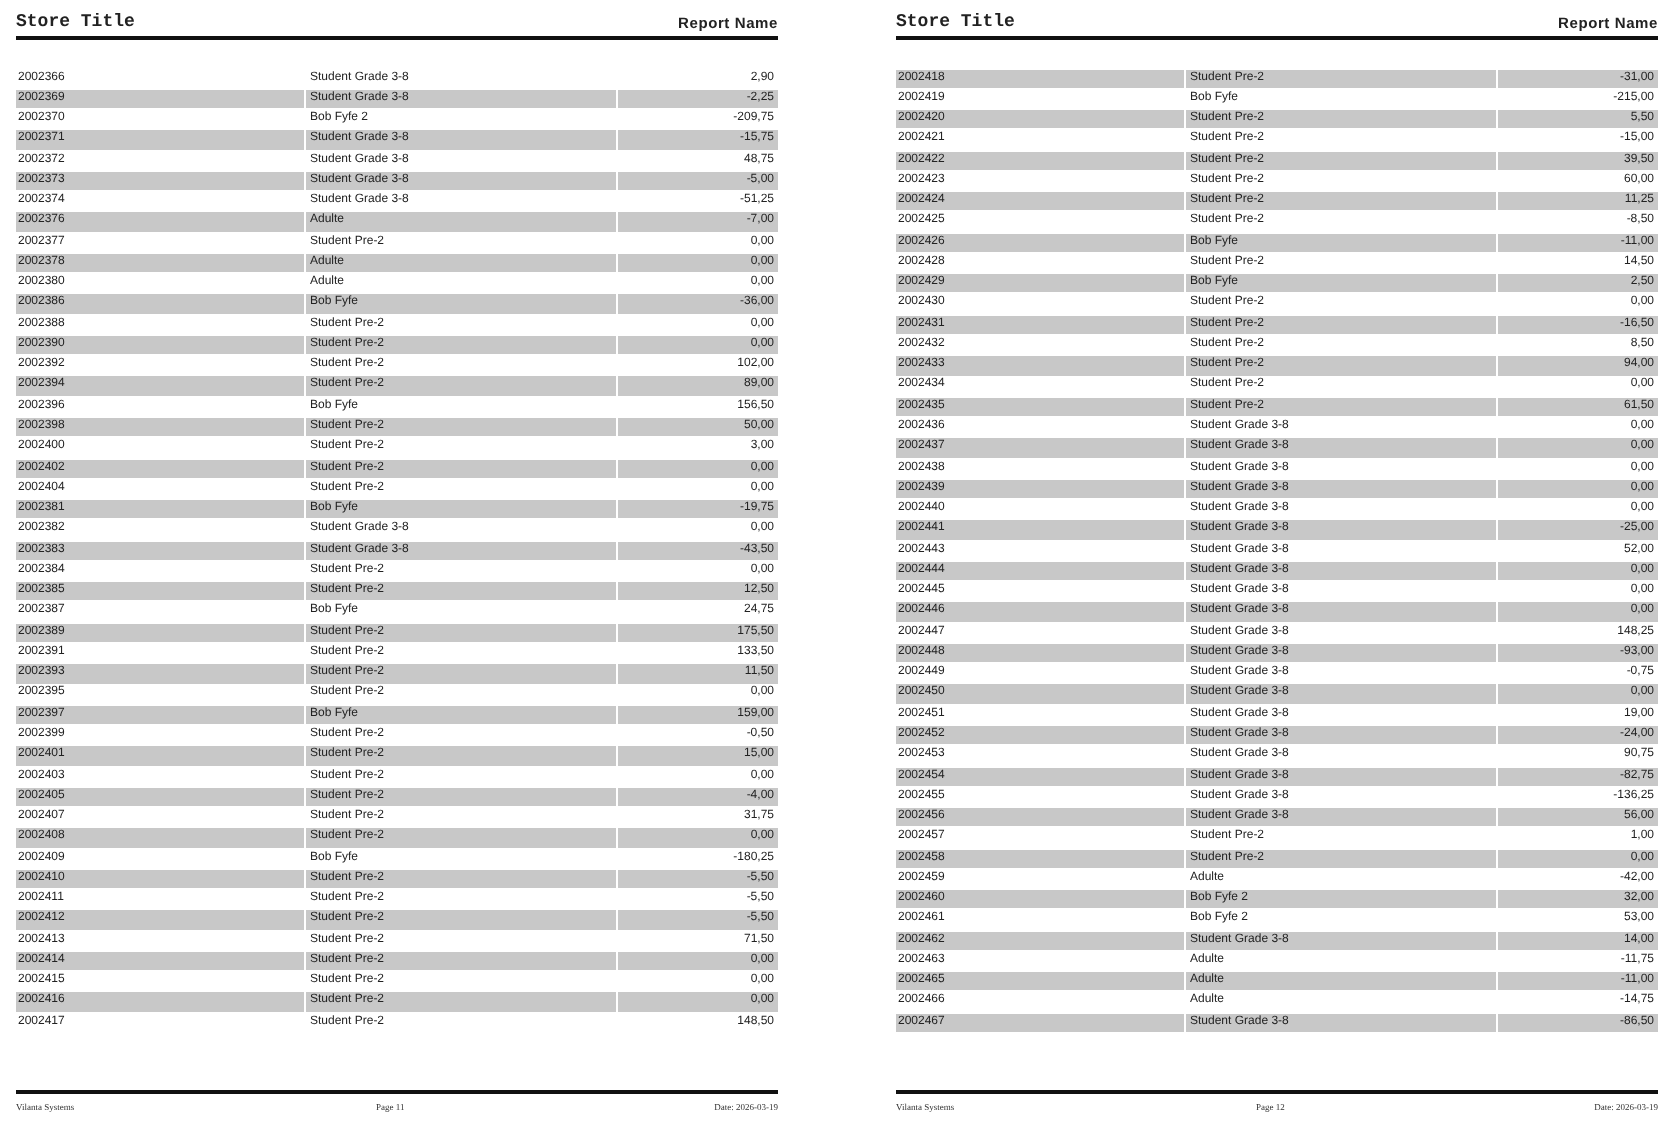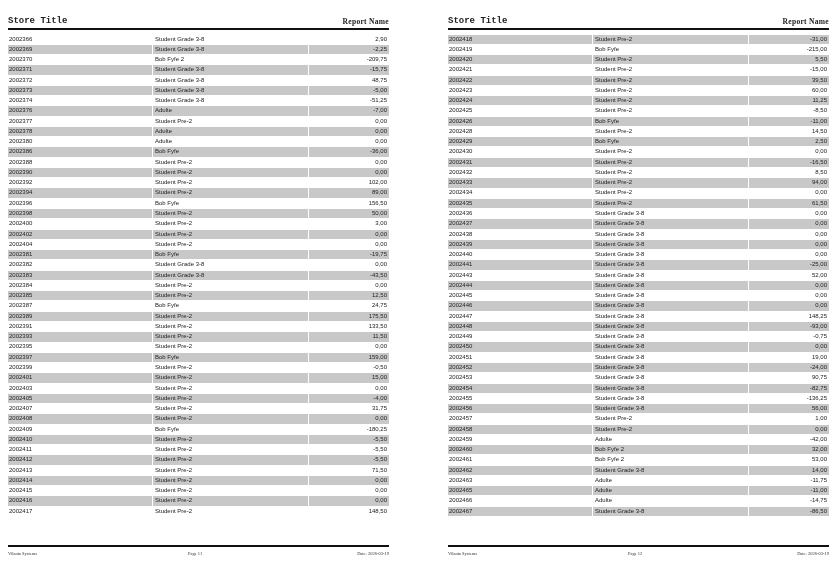--- a/index.html
+++ b/index.html
@@ -1,22 +1,22 @@
 <!DOCTYPE html>
 <html><head>
 <meta charset="utf-8">
 <style>
   html, body { margin:0; padding:0; background:#ffffff; }
   body { width:840px; height:565px; position:relative; overflow:hidden; font-family:"Liberation Sans", sans-serif; color:#222; }
   .page { position:absolute; top:0; width:381px; height:565px; }
   .page.left { left:8px; }
   .page.right { left:448px; }
-  .hdr { position:absolute; top:16px; left:0; width:381px; height:12px; border-bottom:2px solid #111; }
+  .hdr { position:absolute; top:6px; left:0; width:381px; height:12px; border-bottom:2px solid #111; }
   .hdr .title { position:absolute; left:0; top:0; font-family:"Liberation Mono", monospace; font-weight:bold; font-size:9px; }
-  .hdr .rname { position:absolute; right:0; top:1px; font-family:Liberation Serif, serif; font-weight:bold; font-size:7.5px; letter-spacing:0.3px; }
+  .hdr .rname { position:absolute; right:0; top:1px; font-family:Liberation Sans, sans-serif; font-weight:bold; font-size:7.5px; letter-spacing:0.3px; }
   .rows { position:absolute; top:34px; left:0; width:381px; }
   .row { position:relative; height:10.27px; font-size:6px; line-height:10.27px; }
   .row .c { position:absolute; top:0.5px; height:9.3px; line-height:9.3px; white-space:nowrap; }
   .row .id { left:0; width:143px; padding-left:1px; }
   .row .nm { left:145px; width:153px; padding-left:2px; }
   .row .vl { left:301px; width:78px; text-align:right; padding-right:2px; }
   .row.shade .c { background:#c8c8c8; }
   .ftr { position:absolute; top:545px; left:0; width:381px; border-top:2px solid #111; }
   .ftr span { position:absolute; top:4px; font-family:"Liberation Serif", serif; font-size:4.5px; color:#333; white-space:nowrap; }
   .ftr .co { left:0; }

